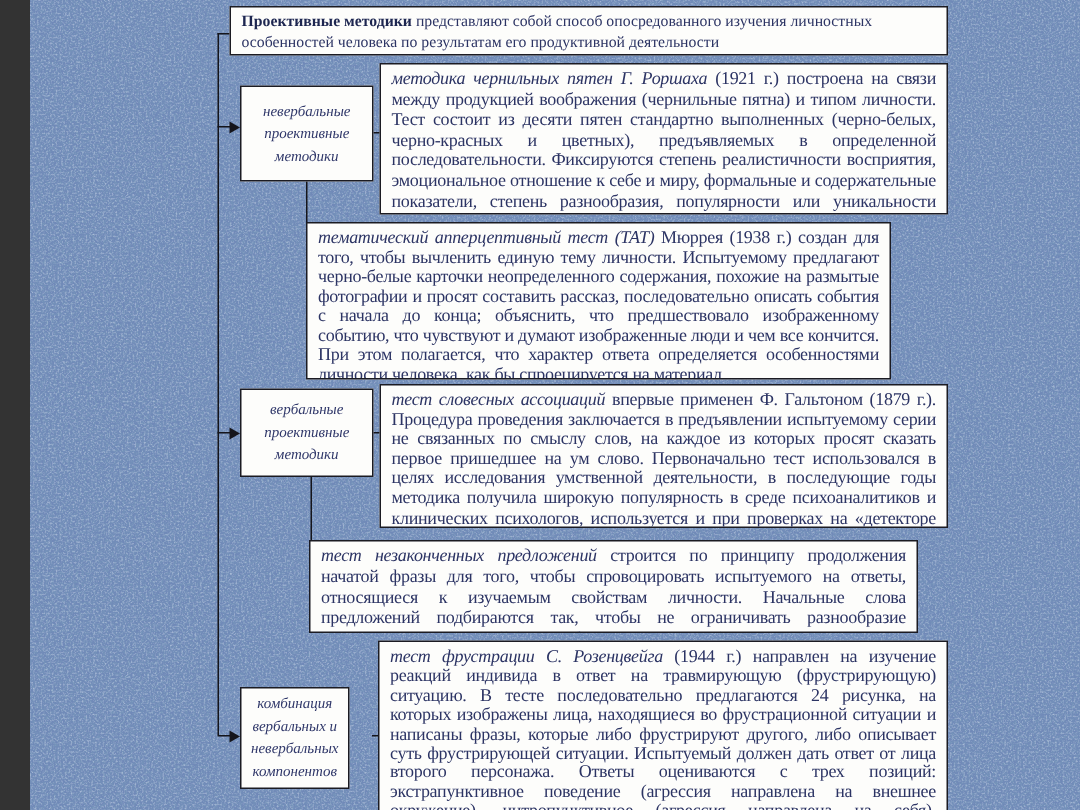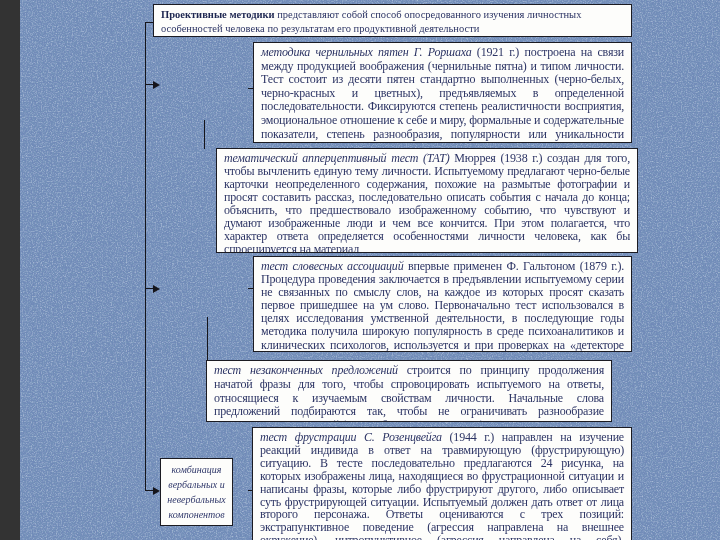--- a/index.html
+++ b/index.html
@@ -29,21 +29,21 @@
     padding:3px 7px;overflow:hidden;
   }
   .content-box .lead-italic{font-style:italic;}
   .label-box{
     display:flex;align-items:center;justify-content:center;text-align:center;
     font-style:italic;font-size:10px;line-height:15px;padding:2px 4px;
     color:#30386a;
   }
   #title  {left:133px;top:4px;  width:479px;height:33px;}
   #b1     {left:233px;top:42px; width:379px;height:101px;line-height:13.6px;}
-  #b2     {left:196px;top:148px;width:422px;height:105px;line-height:13px;}
+  #b2     {left:184px;top:148px;width:390px;height:105px;line-height:13px;}
   #b3     {left:233px;top:256px;width:379px;height:96px; line-height:13.1px;}
   #b4     {left:186px;top:360px;width:406px;height:62px; line-height:13.8px;}
   #b5     {left:232px;top:427px;width:380px;height:121px;line-height:12.9px;}
   #l1     {left:140px;top:57px; width:89px;height:64px;}
   #l2     {left:140px;top:259px;width:89px;height:59px;}
   #l3     {left:140px;top:458px;width:73px;height:68px;}
   #trunk  {left:125px;top:22px; width:1px;height:468px;}
   #c-top  {left:125px;top:22px; width:9px;height:1px;}
   #c-a1   {left:125px;top:84px; width:10px;height:1px;}
   #c-a2   {left:125px;top:288px;width:10px;height:1px;}
@@ -85,20 +85,26 @@
   <div class="arrowhead" id="ah2"></div>
   <div class="arrowhead" id="ah3"></div>
   <div class="connector" id="c-r1"></div>
   <div class="connector" id="c-r2"></div>
   <div class="connector" id="c-r3"></div>
   <div class="connector" id="c-d1"></div>
   <div class="connector" id="c-d2"></div>
 
   <div class="box title-box" id="title"><span class="lead-bold">Проективные методики</span><span> представляют собой способ опосредованного изучения личностных особенностей человека по результатам его продуктивной деятельности</span></div>
 
+  <div class="box label-box" id="l1">
+      <span>невербальные проективные методики</span>
+    </div>
+  <div class="box label-box" id="l2">
+      <span>вербальные проективные методики</span>
+    </div>
   <div class="box label-box" id="l3">
       <span>комбинация вербальных и невербальных компонентов</span>
     </div>
 
   <div class="box content-box" id="b1"><span class="lead-italic">методика чернильных пятен Г. Роршаха</span><span> (1921 г.) построена на связи между продукцией воображения (чернильные пятна) и типом личности. Тест состоит из десяти пятен стандартно выполненных (черно-белых, черно-красных и цветных), предъявляемых в определенной последовательности. Фиксируются степень реалистичности восприятия, эмоциональное отношение к себе и миру, формальные и содержательные показатели, степень разнообразия, популярности или уникальности ответов и др</span></div>
 
   <div class="box content-box" id="b2"><span class="lead-italic">тематический апперцептивный тест (ТАТ)</span><span> Мюррея (1938 г.) создан для того, чтобы вычленить единую тему личности. Испытуемому предлагают черно-белые карточки неопределенного содержания, похожие на размытые фотографии и просят составить рассказ, последовательно описать события с начала до конца; объяснить, что предшествовало изображенному событию, что чувствуют и думают изображенные люди и чем все кончится. При этом полагается, что характер ответа определяется особенностями личности человека, как бы спроецируется на материал</span></div>
 
   <div class="box content-box" id="b3"><span class="lead-italic">тест словесных ассоциаций</span><span> впервые применен Ф. Гальтоном (1879 г.). Процедура проведения заключается в предъявлении испытуемому серии не связанных по смыслу слов, на каждое из которых просят сказать первое пришедшее на ум слово. Первоначально тест использовался в целях исследования умственной деятельности, в последующие годы методика получила широкую популярность в среде психоаналитиков и клинических психологов, используется и при проверках на «детекторе лжи»</span></div>
 

